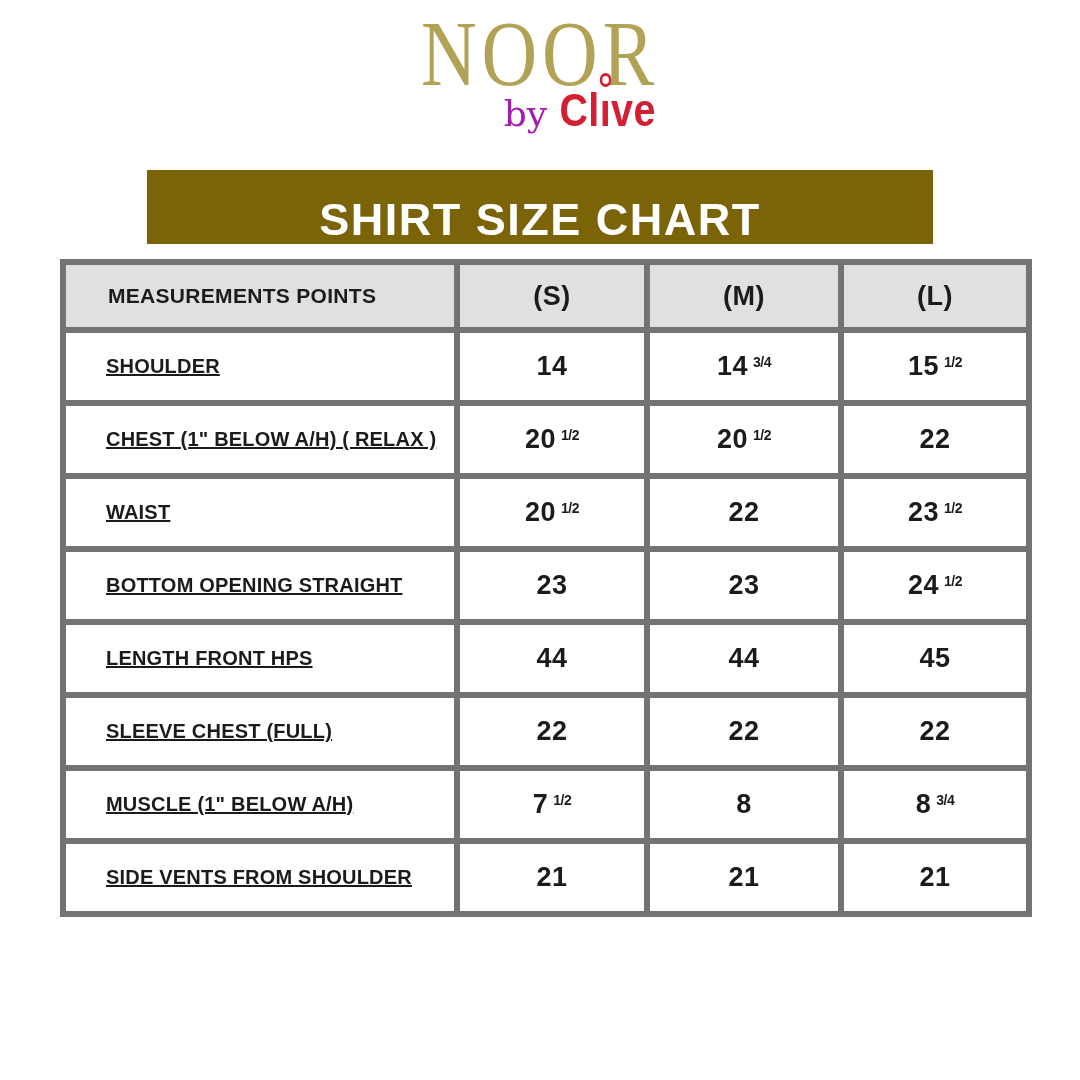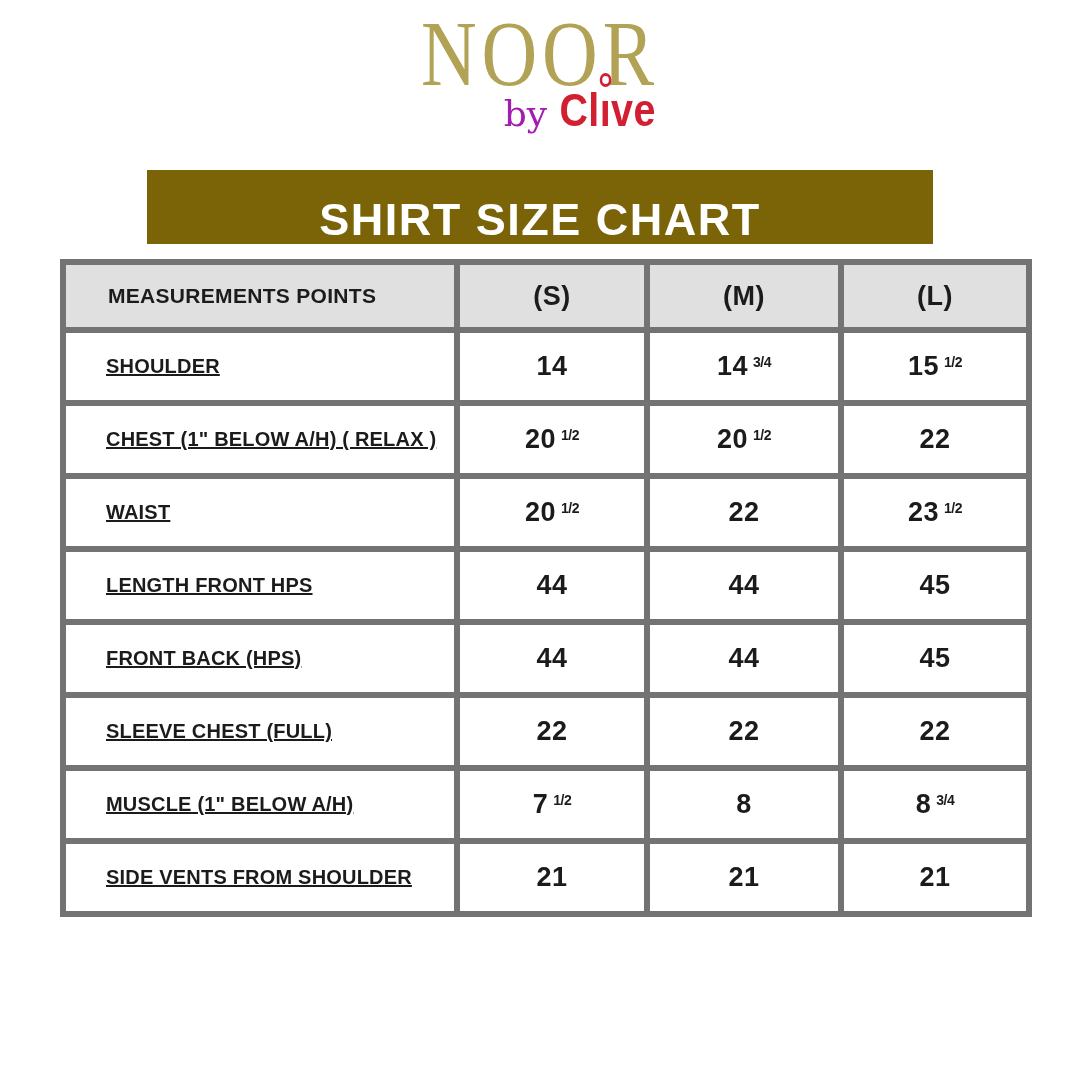--- a/index.html
+++ b/index.html
@@ -116,27 +116,27 @@
           <td class="value-cell"><span>20</span><span class="frac">1/2</span></td>
           <td class="value-cell"><span>22</span></td>
         </tr>
         <tr>
           <td class="label-cell">WAIST</td>
           <td class="value-cell"><span>20</span><span class="frac">1/2</span></td>
           <td class="value-cell"><span>22</span></td>
           <td class="value-cell"><span>23</span><span class="frac">1/2</span></td>
         </tr>
         <tr>
-          <td class="label-cell">LENGTH FRONT HPS</td>
-          <td class="value-cell"><span>44</span></td>
-          <td class="value-cell"><span>44</span></td>
-          <td class="value-cell"><span>45</span></td>
+          <td class="label-cell">BOTTOM OPENING STRAIGHT</td>
+          <td class="value-cell"><span>23</span></td>
+          <td class="value-cell"><span>23</span></td>
+          <td class="value-cell"><span>24</span><span class="frac">1/2</span></td>
         </tr>
         <tr>
-          <td class="label-cell">FRONT BACK  (HPS)</td>
+          <td class="label-cell">LENGTH FRONT HPS</td>
           <td class="value-cell"><span>44</span></td>
           <td class="value-cell"><span>44</span></td>
           <td class="value-cell"><span>45</span></td>
         </tr>
         <tr>
           <td class="label-cell">SLEEVE CHEST (FULL)</td>
           <td class="value-cell"><span>22</span></td>
           <td class="value-cell"><span>22</span></td>
           <td class="value-cell"><span>22</span></td>
         </tr>

